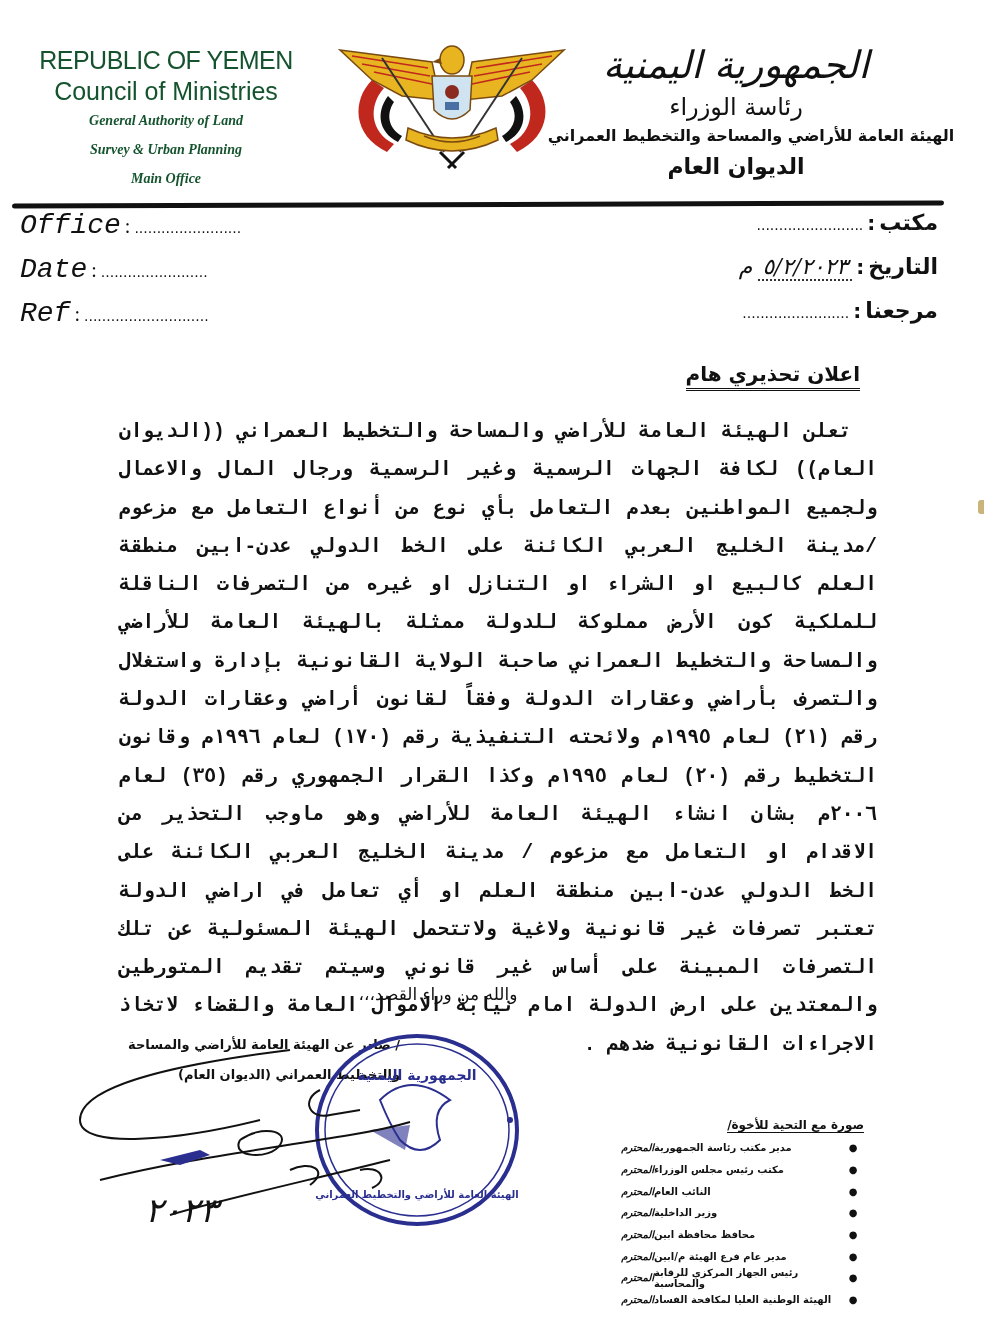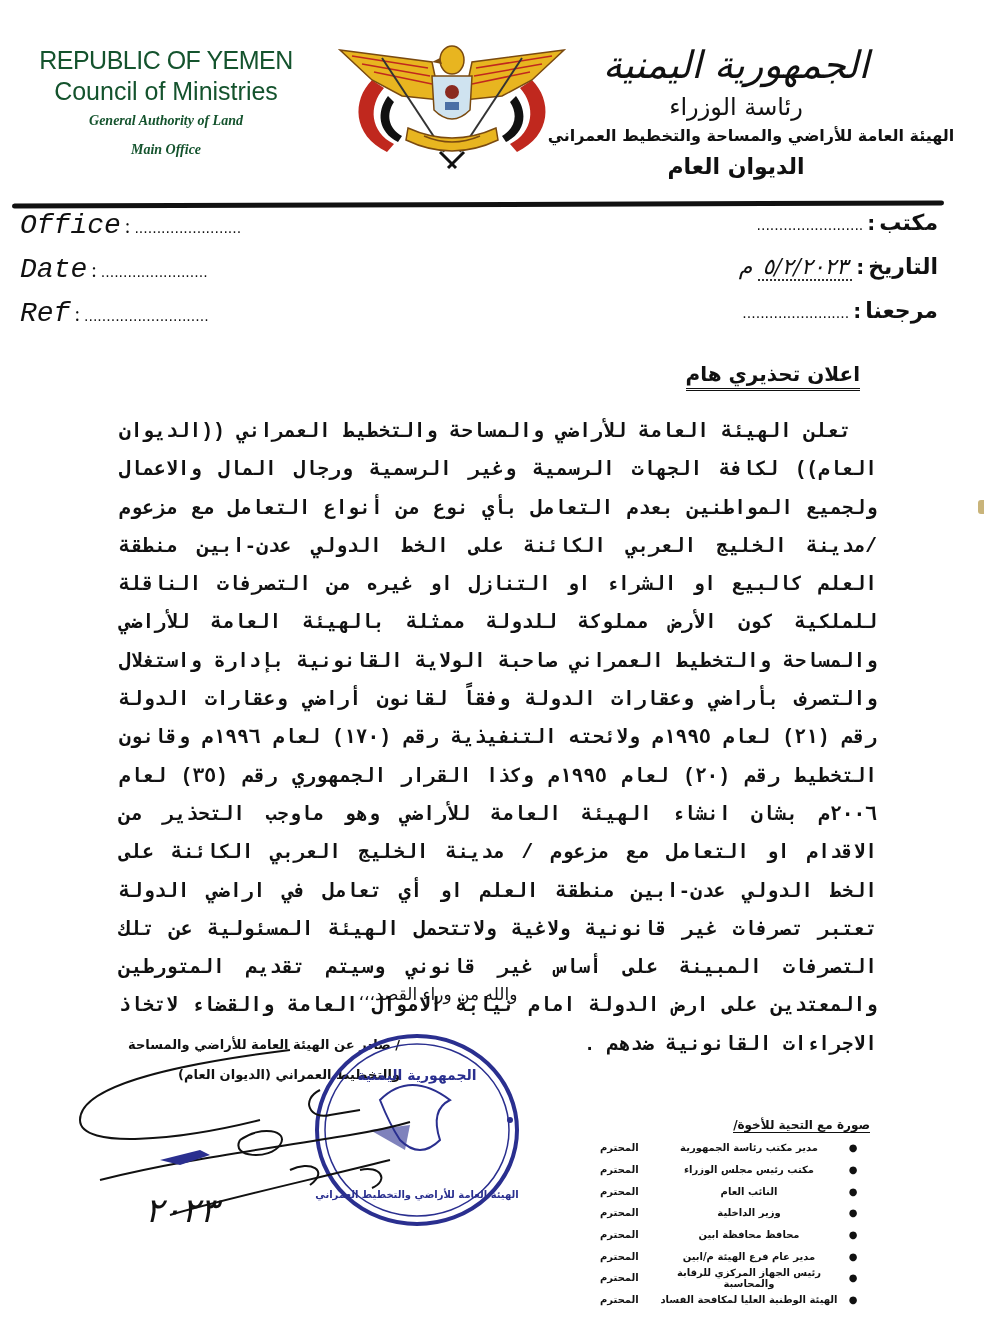--- a/index.html
+++ b/index.html
@@ -42,36 +42,37 @@
   .body-text .em { font-weight: 900; }
 
   .closing { position: absolute; left: 0; width: 876px; top: 984px; text-align: center; direction: rtl; font-family: "DejaVu Serif", serif; font-size: 17px; }
 
   .issuer { position: absolute; left: 110px; top: 1030px; width: 290px; direction: rtl; text-align: right; font-family: "DejaVu Sans", sans-serif; font-weight: bold; font-size: 13px; line-height: 30px; }
 
   .signature { position: absolute; left: 60px; top: 1040px; width: 420px; height: 190px; pointer-events: none; }
   .stamp { position: absolute; left: 310px; top: 1030px; width: 215px; height: 200px; }
 
   .cc { position: absolute; left: 600px; top: 1118px; width: 270px; direction: rtl; font-family: "DejaVu Sans", sans-serif; font-size: 10px; font-weight: bold; }
-  .cc .cc-title { font-size: 12px; border-bottom: 1.5px solid #111; display: inline-block; margin-bottom: 4px; }
+  .cc .cc-title { font-size: 12px; border-bottom: 1.5px solid #111; display: inline-block; margin-right: 6px; margin-bottom: 4px; }
   .cc ul { list-style: none; margin: 0; padding: 0; }
   .cc li { display: flex; align-items: center; height: 21.7px; }
   .cc .bullet { width: 18px; text-align: center; font-size: 10px; margin-right: 8px; }
-  .cc .name { flex: 1; text-align: center; }
-  .cc .hon { width: 54px; text-align: left; }
+  .cc .name { flex: 1; text-align: left; }
+  .cc .hon { width: 54px; text-align: right; font-style: italic; }
 
   .edge-dot { position: absolute; right: 0; top: 500px; width: 6px; height: 14px; background: #c9b47a; border-radius: 3px 0 0 3px; }
 </style>
 </head>
 <body>
 
 <div class="en-head">
   <div class="l1">REPUBLIC OF YEMEN</div>
   <div class="l2">Council of Ministries</div>
   <div class="l3">General Authority of Land</div>
+  <div class="l3">Survey &amp; Urban Planning</div>
   <div class="l3">Main Office</div>
 </div>
 
 <svg class="emblem" viewBox="0 0 240 130">
 
   <path d="M40 40 C20 60 20 95 55 112 L62 104 C38 92 36 66 52 48 Z" fill="#c0281e"></path>
   <path d="M56 56 C44 72 46 92 66 102 L70 96 C56 88 54 74 62 62 Z" fill="#111"></path>
   <path d="M200 40 C220 60 220 95 185 112 L178 104 C202 92 204 66 188 48 Z" fill="#c0281e"></path>
   <path d="M184 56 C196 72 194 92 174 102 L170 96 C184 88 186 74 178 62 Z" fill="#111"></path>
 

